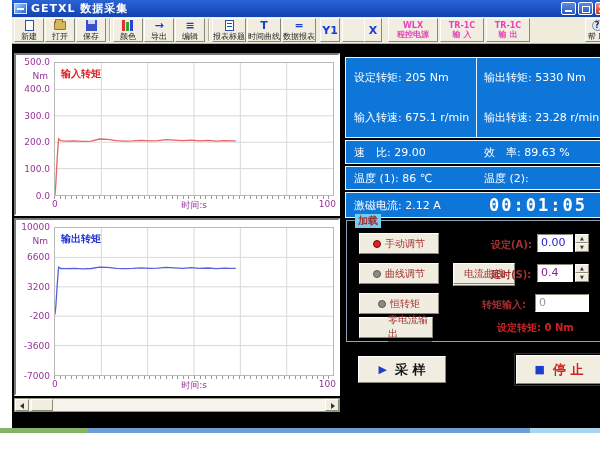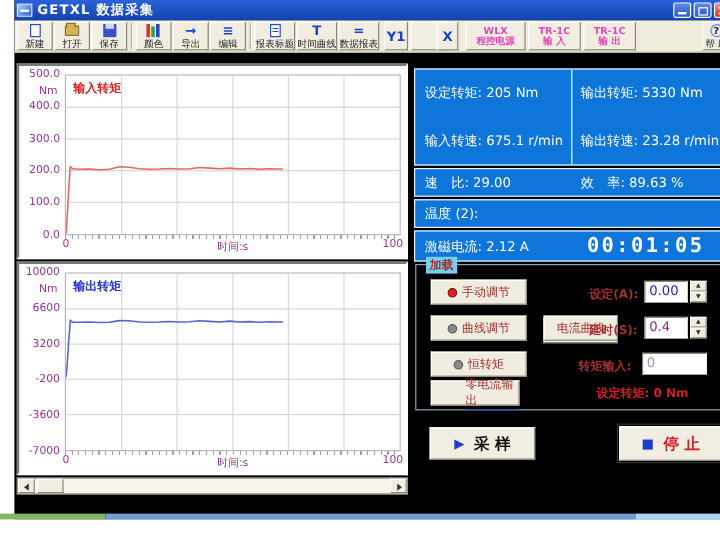--- a/index.html
+++ b/index.html
@@ -298,20 +298,21 @@
 
   <div class="bluebox" id="sectionB">
     <div class="rrow">
       <span class="cell left"><span>速　比:</span> <span>29.00</span></span>
       <span class="cell"><span>效　率:</span> <span>89.63 %</span></span>
     </div>
   </div>
 
   <div class="bluebox" id="sectionC">
     <div class="rrow">
+      <span class="cell left"><span>温度 (1):</span> <span>86 ℃</span></span>
       <span class="cell"><span>温度 (2):</span> <span></span></span>
     </div>
   </div>
 
   <div class="bluebox" id="sectionD">
     <div class="rrow">
       <span class="cell left"><span>激磁电流:</span> <span>2.12 A</span></span>
       <span id="timer">00:01:05</span>
     </div>
   </div>

